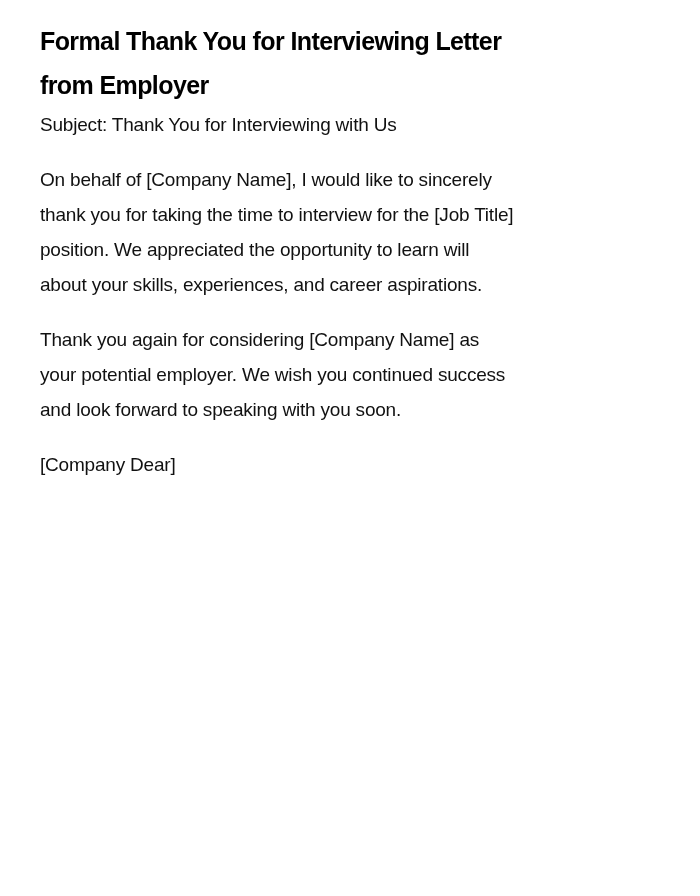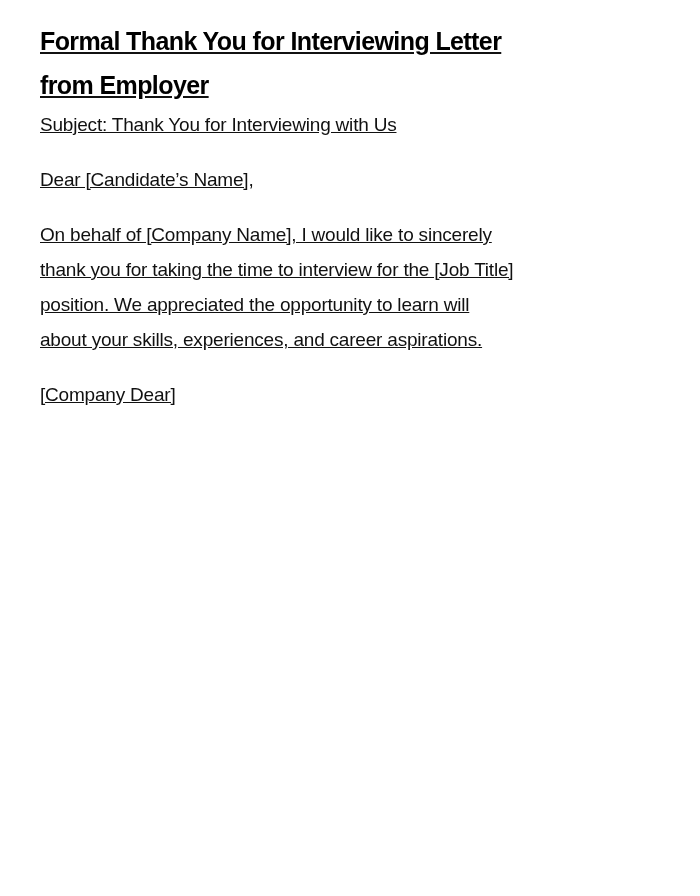--- a/index.html
+++ b/index.html
@@ -12,21 +12,20 @@
       height: 896px;
       overflow: hidden;
       font-family: "Liberation Sans", sans-serif;
       color: #111111;
     }
     .page {
       position: relative;
       padding: 19px 40px 0 40px;
       box-sizing: border-box;
       width: 565px;
-      text-decoration: underline;
     }
     .title {
       font-family: "Liberation Sans", sans-serif;
       font-weight: bold;
       font-size: 25px;
       line-height: 44px;
       letter-spacing: -0.6px;
       margin: 0 0 0 0;
       color: #000000;
     }
@@ -40,16 +39,16 @@
     .para.subject {
       margin-top: 0;
     }
   </style>
 </head>
 <body>
 
 <div class="page">
   <h1 class="title">Formal Thank You for Interviewing Letter from Employer</h1>
   <p class="para subject">Subject: Thank You for Interviewing with Us</p>
-  <p class="para">Dear [Candidate’s Name],</p>
   <p class="para">On behalf of [Company Name], I would like to sincerely thank you for taking the time to interview for the [Job Title] position. We appreciated the opportunity to learn will about your skills, experiences, and career aspirations.</p>
+  <p class="para">Thank you again for considering [Company Name] as your potential employer. We wish you continued success and look forward to speaking with you soon.</p>
   <p class="para">[Company Dear]</p>
 </div>
 
 </body></html>

